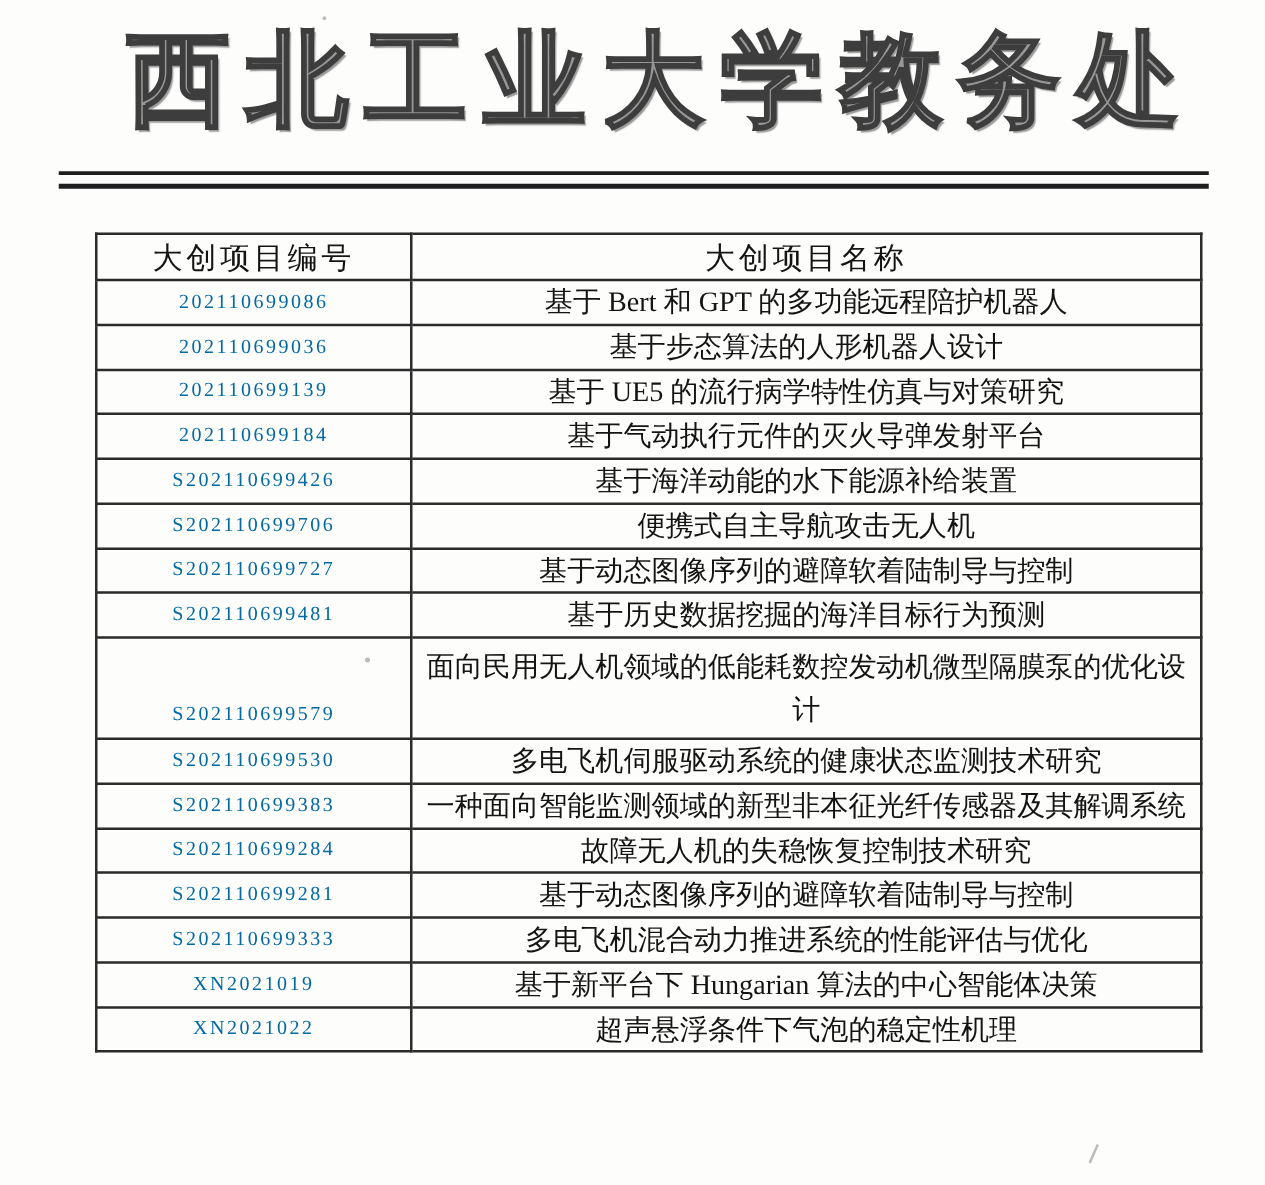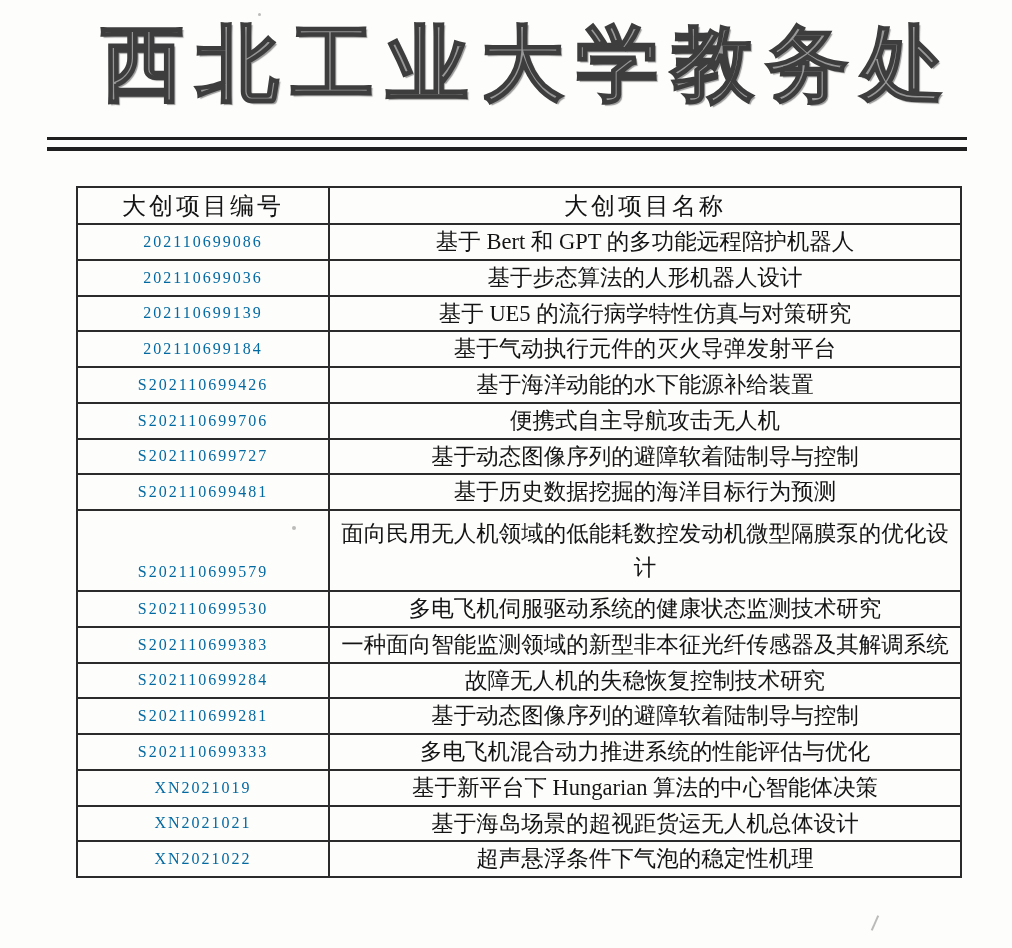--- a/index.html
+++ b/index.html
@@ -196,24 +196,20 @@
         </tr>
         <tr>
           <td class="id-cell">S202110699333</td>
           <td class="name-cell">多电飞机混合动力推进系统的性能评估与优化</td>
         </tr>
         <tr>
           <td class="id-cell">XN2021019</td>
           <td class="name-cell">基于新平台下 Hungarian 算法的中心智能体决策</td>
         </tr>
         <tr>
-          <td class="id-cell">XN2021021</td>
-          <td class="name-cell">基于海岛场景的超视距货运无人机总体设计</td>
-        </tr>
-        <tr>
           <td class="id-cell">XN2021022</td>
           <td class="name-cell">超声悬浮条件下气泡的稳定性机理</td>
         </tr>
       </tbody>
   </table>
 
   <div class="speck speck-a"></div>
   <div class="speck speck-b"></div>
   <div class="slash-mark"></div>
 

